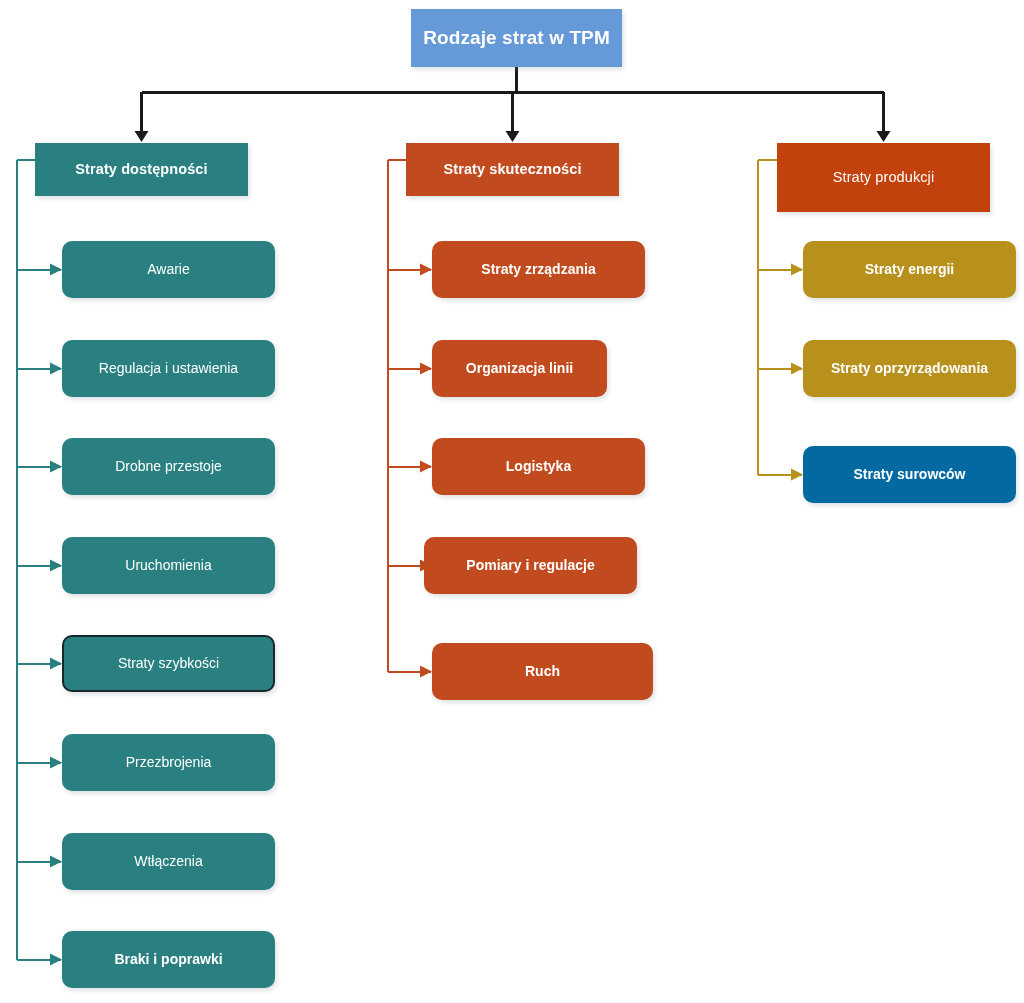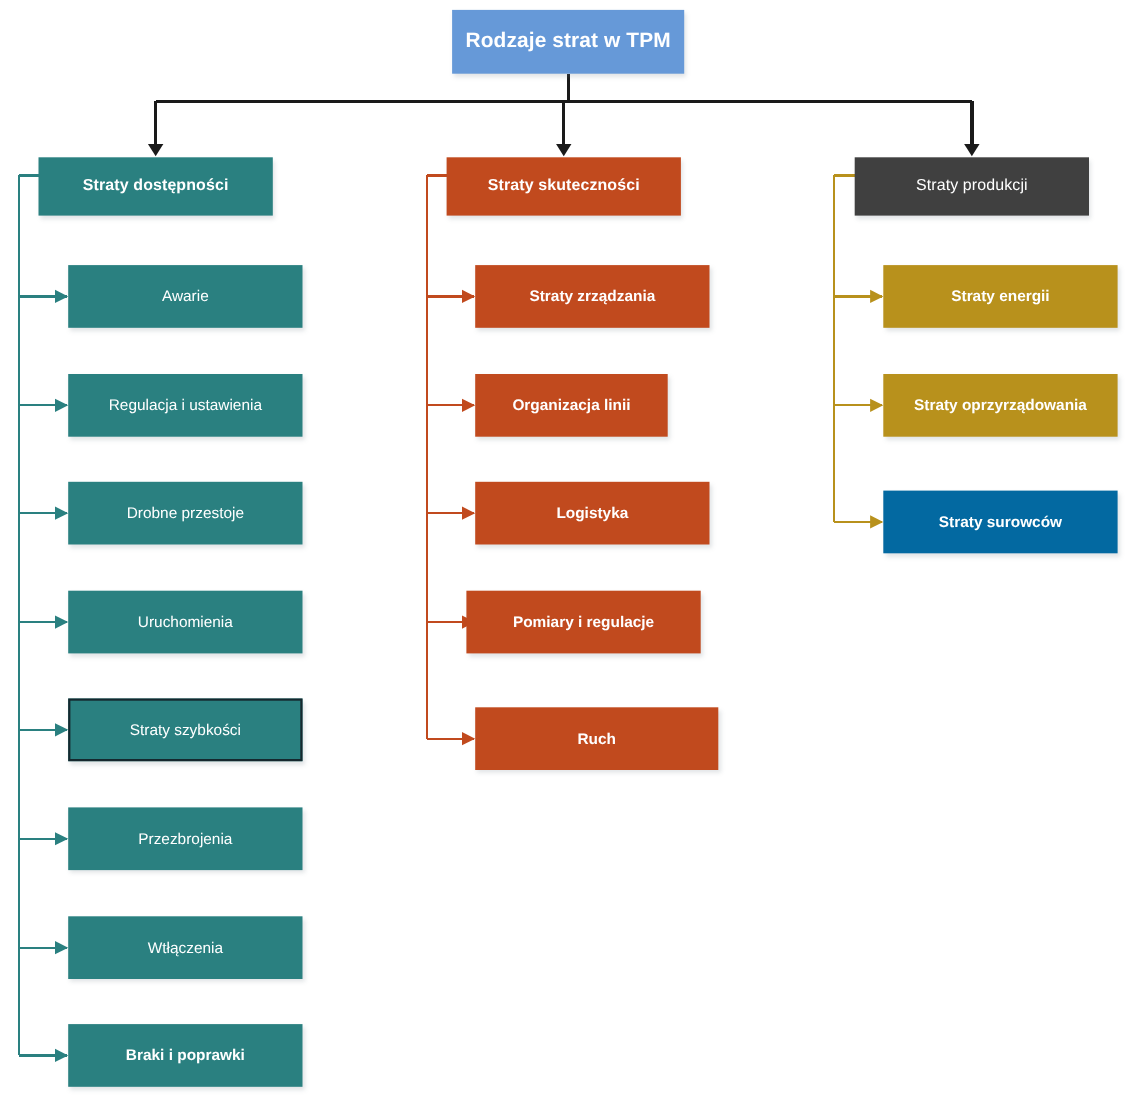--- a/index.html
+++ b/index.html
@@ -48,20 +48,21 @@
     font-weight: bold;
     letter-spacing: 0.1px;
   }
   .node-header-plain {
     font-size: 14.5px;
     font-weight: normal;
     letter-spacing: 0.1px;
   }
   .node-child {
     font-size: 14px;
+    border-radius: 10px;
   }
   .node-child.bold {
     font-weight: bold;
   }
   .node-child.plain {
     font-weight: normal;
   }
   .node.selected {
     border: 2px solid #15282e;
   }
@@ -127,17 +128,17 @@
     <div class="node node-child plain" style="left: 62px; top: 734px; width: 213px; height: 57px; background: rgb(42, 128, 128);">Przezbrojenia</div>
     <div class="node node-child plain selected" style="left: 62px; top: 635px; width: 213px; height: 57px; background: rgb(42, 128, 128);">Straty szybkości</div>
     <div class="node node-child plain" style="left: 62px; top: 833px; width: 213px; height: 57px; background: rgb(42, 128, 128);">Wtłączenia</div>
     <div class="node node-child plain" style="left: 62px; top: 931px; width: 213px; height: 57px; background: rgb(42, 128, 128); font-weight: bold;">Braki i poprawki</div>
     <div class="node node-header" style="left: 406px; top: 143px; width: 213px; height: 53px; background: rgb(193, 74, 30);">Straty skuteczności</div>
     <div class="node node-child bold" style="left: 432px; top: 241px; width: 213px; height: 57px; background: rgb(193, 74, 30);">Straty zrządzania</div>
     <div class="node node-child bold" style="left: 432px; top: 340px; width: 175px; height: 57px; background: rgb(193, 74, 30);">Organizacja linii</div>
     <div class="node node-child bold" style="left: 432px; top: 438px; width: 213px; height: 57px; background: rgb(193, 74, 30);">Logistyka</div>
     <div class="node node-child bold" style="left: 424px; top: 537px; width: 213px; height: 57px; background: rgb(193, 74, 30);">Pomiary i regulacje</div>
     <div class="node node-child bold" style="left: 432px; top: 643px; width: 221px; height: 57px; background: rgb(193, 74, 30);">Ruch</div>
-    <div class="node node-header-plain" style="left: 777px; top: 143px; width: 213px; height: 53px; background: #404040;">Straty produkcji</div>
+    <div class="node node-header-plain" style="left: 777px; top: 143px; width: 213px; height: 69px; background: #c2410c;">Straty produkcji</div>
     <div class="node node-child bold" style="left: 803px; top: 241px; width: 213px; height: 57px; background: rgb(184, 145, 28);">Straty energii</div>
     <div class="node node-child bold" style="left: 803px; top: 340px; width: 213px; height: 57px; background: rgb(184, 145, 28);">Straty oprzyrządowania</div>
     <div class="node node-child bold" style="left: 803px; top: 446px; width: 213px; height: 57px; background: #0369a1;">Straty surowców</div>
   </div>
 
 </body></html>

